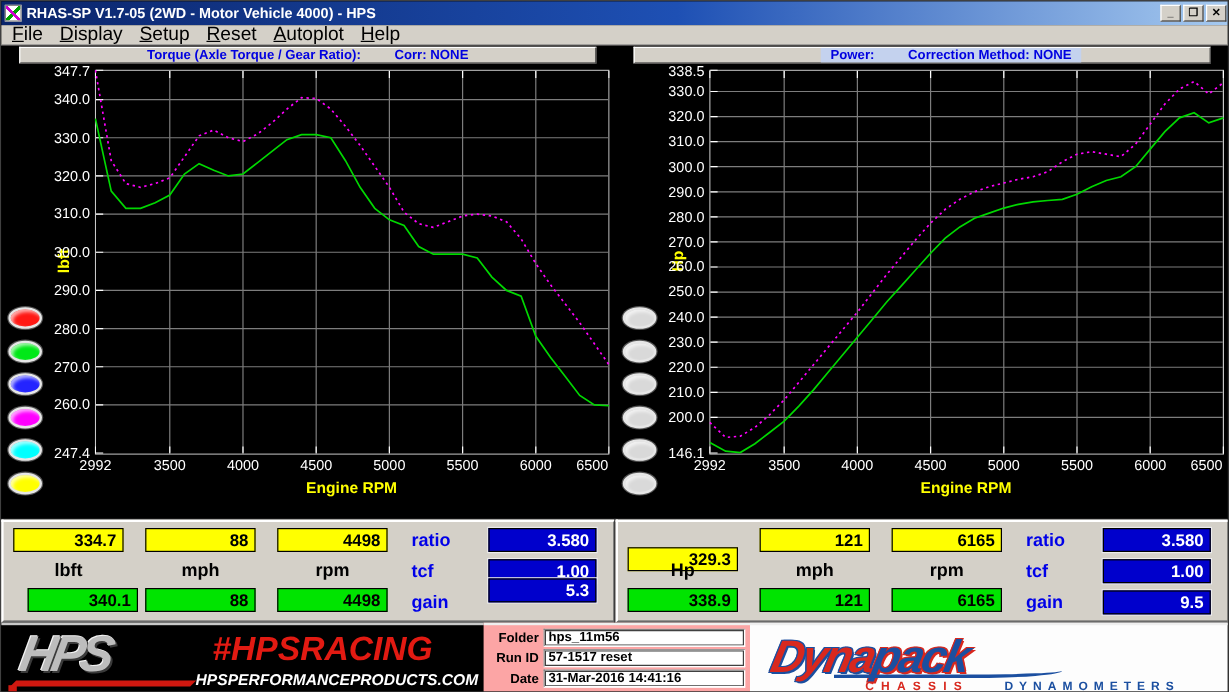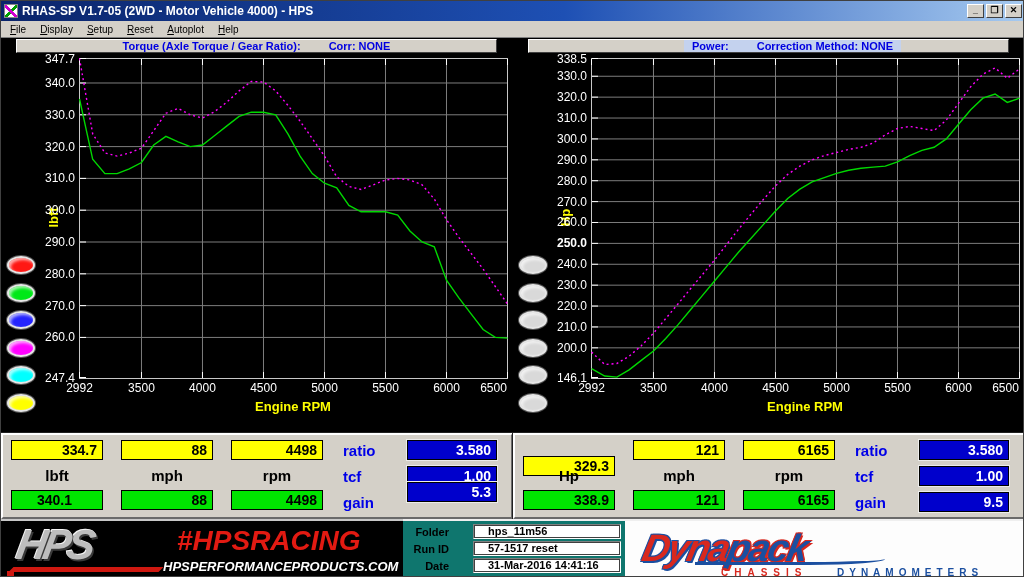--- a/index.html
+++ b/index.html
@@ -12,21 +12,21 @@
             display:flex;align-items:center;padding:0 3px;}
   .app-icon{width:14px;height:14px;background:#fff;border:1px solid #888;margin-right:4px;flex:none;
             background-image:linear-gradient(45deg,transparent 40%,#d000d0 40%,#d000d0 55%,transparent 55%),
                              linear-gradient(-45deg,transparent 40%,#00a000 40%,#00a000 55%,transparent 55%);}
   .title-text{color:#fff;font-size:12px;font-weight:bold;white-space:nowrap;flex:1;}
   .winbtn{width:17px;height:14px;background:#d4d0c8;border:1px solid;border-color:#fff #404040 #404040 #fff;
           font:bold 9px/11px "Liberation Sans",sans-serif;text-align:center;margin-left:2px;color:#000;}
   
   .menubar{position:absolute;left:0;top:20px;width:1024px;height:17px;background:#d4d0c8;
            border-bottom:1px solid #808080;display:flex;align-items:center;padding-left:2px;}
-  .menu-item{display:inline-block;font-size:10px;color:#000;padding:1px 7px;}
+  .menu-item{display:inline-block;font-size:16px;color:#000;padding:1px 7px;}
   .menu-item::first-letter{text-decoration:underline;}
   
   .main{position:absolute;left:0;top:37px;width:1024px;height:395px;background:#000;}
   .chart-panel{position:absolute;top:0;width:512px;height:395px;}
   .chart-header{position:absolute;left:15px;right:16px;top:1px;height:14px;background:#d4d0c8;
                 border:1px solid;border-color:#fff #404040 #404040 #fff;
                 display:flex;justify-content:center;align-items:center;}
   .chart-header-inner{display:flex;gap:28px;font:bold 11px "Liberation Sans",sans-serif;color:#0000e0;
                       padding:0 8px;height:12px;line-height:12px;white-space:nowrap;}
   .hdr-hl{background:#c4d2ee;margin-left:48px;}
@@ -60,27 +60,27 @@
   .hps-logo{position:absolute;left:16px;top:0px;font:bold italic 42px "Liberation Sans",sans-serif;
             font-style:italic;color:#bdbdbd;letter-spacing:-4px;transform:skew(-10deg);
             text-shadow:2px 2px 0 #3a3a3a,-1px -1px 0 #f4f4f4;}
   .hps-swoosh{position:absolute;left:10px;top:46px;width:150px;height:5px;background:#cf1810;
               transform:skew(-45deg);}
   .hps-reg{position:absolute;left:6px;top:50px;width:7px;height:7px;background:#cf1810;}
   .hps-hashtag{position:absolute;left:176px;top:4px;font:bold italic 28px "Liberation Sans",sans-serif;
                color:#e21a12;white-space:nowrap;}
   .hps-site{position:absolute;left:162px;top:38px;font:bold italic 13px "Liberation Sans",sans-serif;
             color:#fff;white-space:nowrap;}
-  .f-center{position:relative;width:222px;background:#0f766e;border-top:2px solid #efefef;padding:3px 4px 0 2px;}
+  .f-center{position:relative;width:222px;background:#fca5a5;border-top:2px solid #efefef;padding:3px 4px 0 2px;}
   .frow{display:flex;align-items:center;margin-bottom:2px;}
   .frow .flabel{width:48px;text-align:right;font:bold 11px "Liberation Sans",sans-serif;color:#000;
                 padding-right:4px;white-space:nowrap;}
   .frow .fvalue{flex:1;height:15px;background:#fff;border:1px solid;border-color:#808080 #fff #fff #808080;
                 box-shadow:0 0 0 1px #404040 inset;font:bold 11px/13px "Liberation Sans",sans-serif;
-                color:#000;padding:0 14px;white-space:nowrap;overflow:hidden;margin-left:20px;}
+                color:#000;padding:0 3px;white-space:nowrap;overflow:hidden;}
   .f-right{position:relative;flex:1;background:#fdfdfd;border-top:2px solid #efefef;}
   .dyna-wrap{position:absolute;left:18px;top:6px;font:bold italic 38px "Liberation Sans",sans-serif;
              letter-spacing:-2px;transform:skew(-12deg);white-space:nowrap;}
   .dyna-a{color:#d8281e;text-shadow:-1px -1px 0 #1b4fa0,1px -1px 0 #1b4fa0,-1px 1px 0 #1b4fa0,2px 2px 0 #1b4fa0;}
   .dyna-b{color:#1b4fa0;text-shadow:-1px -1px 0 #d8281e,1px -1px 0 #d8281e,-1px 1px 0 #d8281e,2px 2px 0 #d8281e;}
   .dyna-swoosh{position:absolute;left:70px;top:34px;width:190px;height:10px;
                border-bottom:3px solid #1b4fa0;border-radius:0 0 60%/9px 60%;}
   .dyna-sub1{position:absolute;left:96px;top:46px;font:bold 10px "Liberation Sans",sans-serif;
              color:#d8281e;letter-spacing:6px;}
   .dyna-sub2{position:absolute;left:212px;top:46px;font:bold 10px "Liberation Sans",sans-serif;
@@ -261,21 +261,21 @@
         </svg>
         <div class="ytick" style="top: 13.5px;">338.5</div>
         <div class="ytick" style="top: 31.257px;">330.0</div>
         <div class="ytick" style="top: 52.1477px;">320.0</div>
         <div class="ytick" style="top: 73.0383px;">310.0</div>
         <div class="ytick" style="top: 93.9289px;">300.0</div>
         <div class="ytick" style="top: 114.82px;">290.0</div>
         <div class="ytick" style="top: 135.71px;">280.0</div>
         <div class="ytick" style="top: 156.601px;">270.0</div>
         <div class="ytick" style="top: 177.491px;">260.0</div>
-        <div class="ytick" style="top: 198.382px; font-weight: bold;">250.0</div>
+        <div class="ytick" style="top: 198.382px;">250.0</div>
         <div class="ytick" style="top: 219.273px;">240.0</div>
         <div class="ytick" style="top: 240.163px;">230.0</div>
         <div class="ytick" style="top: 261.054px;">220.0</div>
         <div class="ytick" style="top: 281.945px;">210.0</div>
         <div class="ytick" style="top: 302.835px;">200.0</div>
         <div class="ytick" style="top: 332.5px;">146.1</div>
         <div class="xtick" style="left: 54.5px;">2992</div>
         <div class="xtick" style="left: 116.479px;">3500</div>
         <div class="xtick" style="left: 177.483px;">4000</div>
         <div class="xtick" style="left: 238.486px;">4500</div>
@@ -295,21 +295,21 @@
 
   <div class="readouts">
 
     <div class="readout-panel">
       <div class="vbox yellow" style="left:8px;top:5px;">334.7</div>
       <div class="vbox yellow" style="left:118px;top:5px;">88</div>
       <div class="vbox yellow" style="left:228px;top:5px;">4498</div>
       <div class="unit" style="left:8px;">lbft</div>
       <div class="unit" style="left:118px;">mph</div>
       <div class="unit" style="left:228px;">rpm</div>
-      <div class="vbox green" style="left:8px;top:55px;text-align:center;">340.1</div>
+      <div class="vbox green" style="left:20px;top:55px;">340.1</div>
       <div class="vbox green" style="left:118px;top:55px;">88</div>
       <div class="vbox green" style="left:228px;top:55px;">4498</div>
       <div class="side-label" style="top:7px;">ratio</div>
       <div class="side-label" style="top:33px;">tcf</div>
       <div class="side-label" style="top:59px;">gain</div>
       <div class="bluebox" style="top:5px;">3.580</div>
       <div class="bluebox" style="top:31px;">1.00</div>
       <div class="bluebox" style="top:47px;">5.3</div>
     </div>
 

